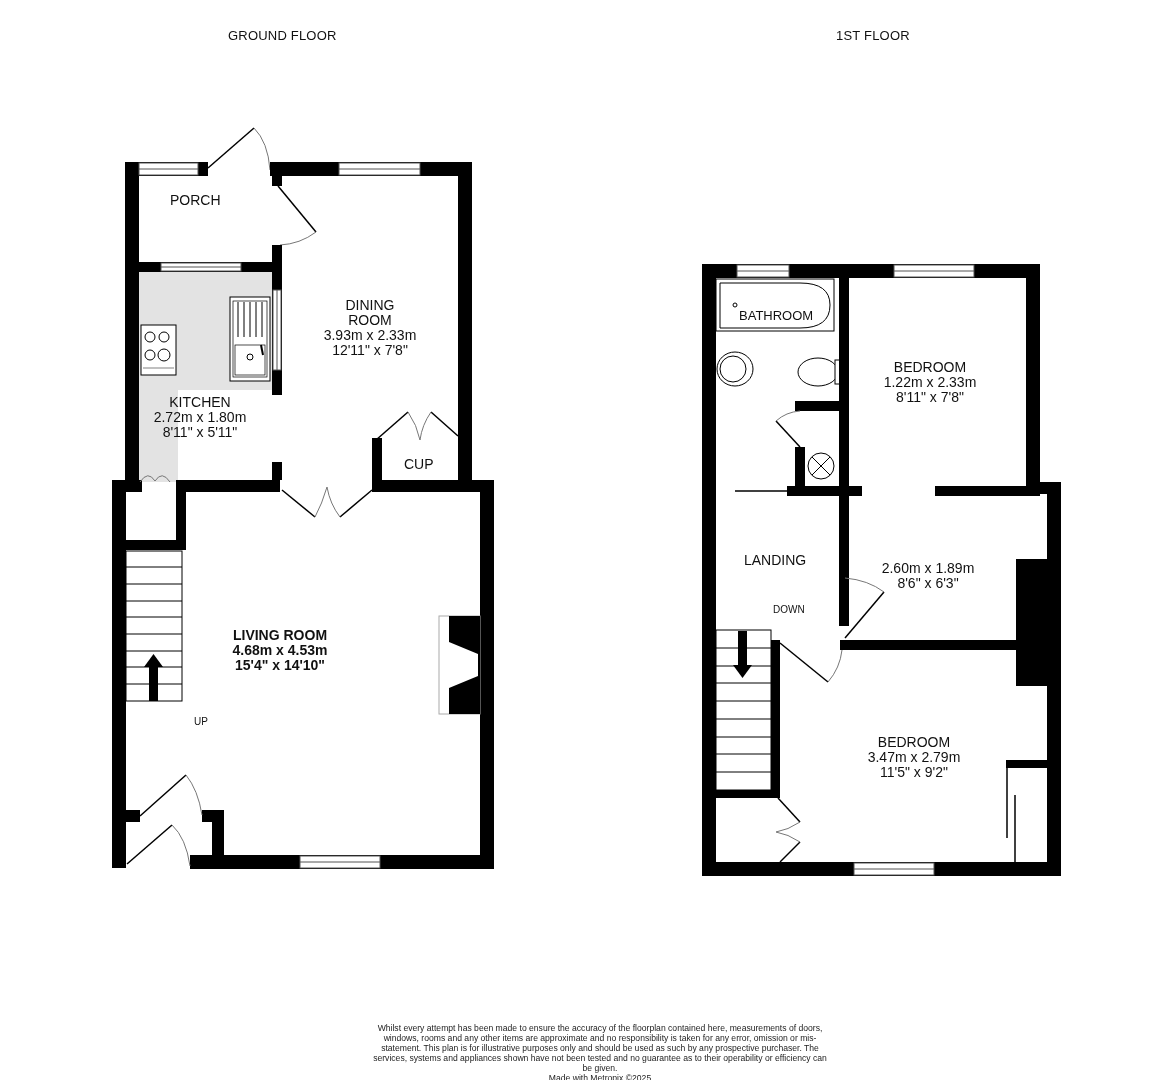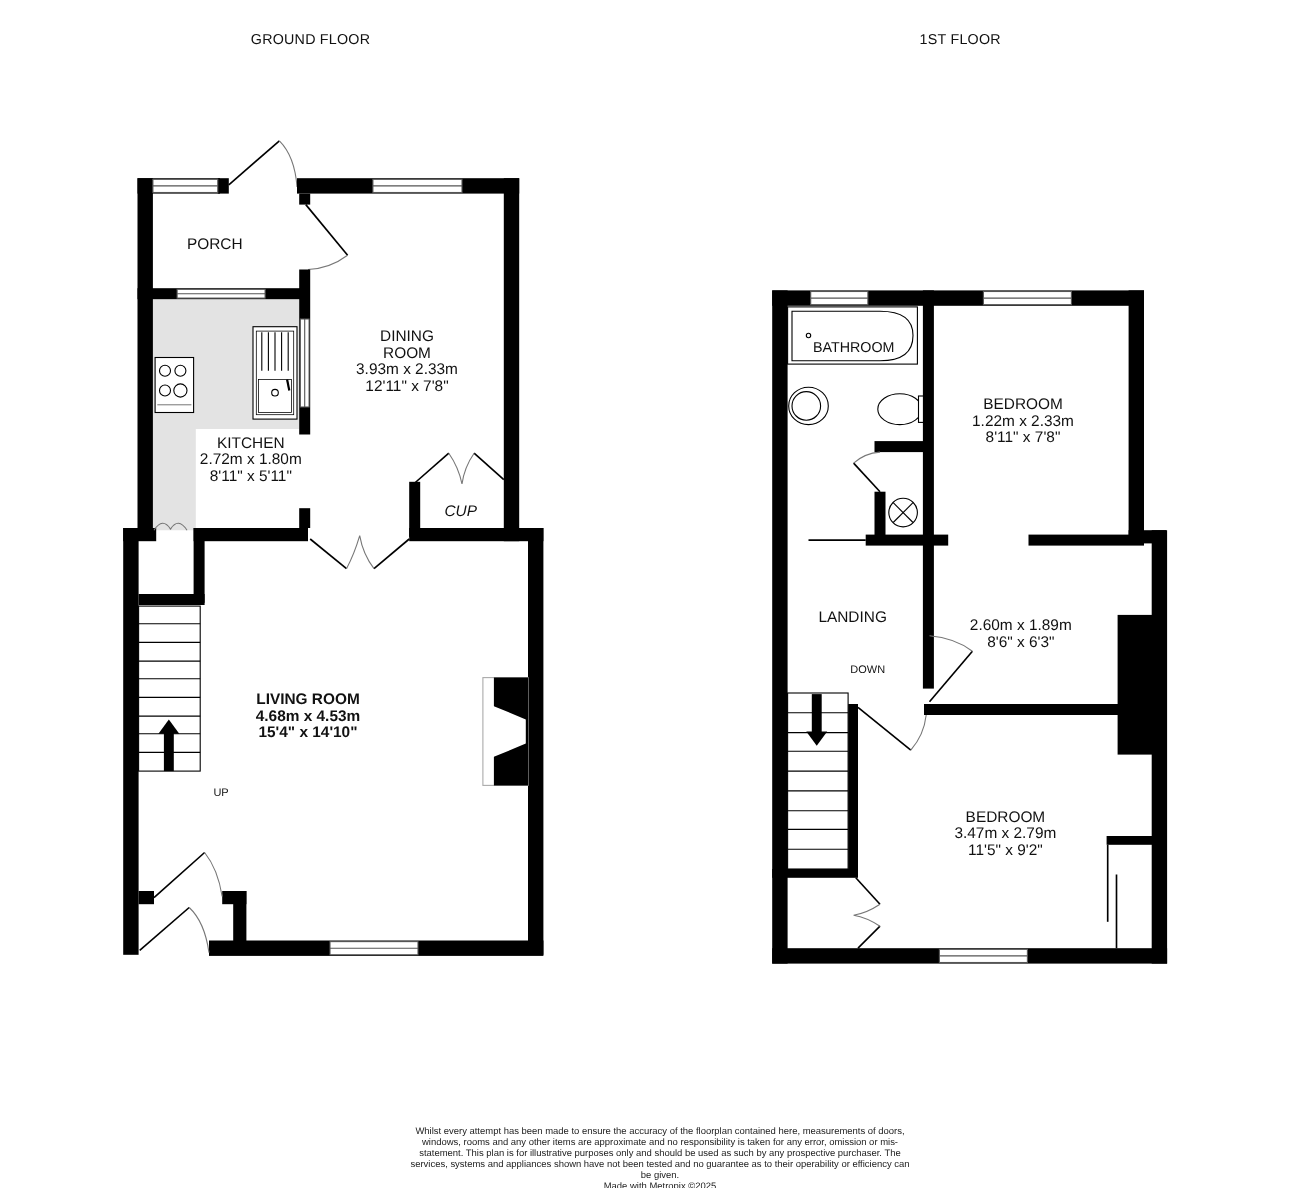--- a/index.html
+++ b/index.html
@@ -216,35 +216,35 @@
     </g>
 
     <g>
       <rect x="1006" y="760" width="42" height="8" fill="#000"></rect>
       <line x1="1007" y1="768" x2="1007" y2="838" stroke="#000" stroke-width="1.5"></line>
       <line x1="1015" y1="795" x2="1015" y2="862" stroke="#000" stroke-width="1.5"></line>
     </g>
   </g>
 </svg>
 
-<div class="room-label" style="left:170px; top:214px;">
+<div class="room-label" style="left:170px; top:193px;">
   <div>PORCH</div>
 </div>
-<div class="room-label" style="left:140px; top:395px; width:120px;padding-left:28px;">
+<div class="room-label" style="left:140px; top:395px; width:120px;">
   <div>KITCHEN</div>
   <div>2.72m  x 1.80m</div>
   <div>8'11"  x 5'11"</div>
 </div>
 <div class="room-label" style="left:300px; top:298px; width:140px;">
   <div>DINING</div>
   <div>ROOM</div>
   <div>3.93m  x 2.33m</div>
   <div>12'11"  x 7'8"</div>
 </div>
-<div class="room-label" style="left:404px; top:457px;font-style:italic;">
+<div class="room-label" style="left:404px; top:457px;">
   <div>CUP</div>
 </div>
 <div class="room-label" style="left:210px; top:628px; width:140px;font-weight:bold;">
   <div>LIVING ROOM</div>
   <div>4.68m  x 4.53m</div>
   <div>15'4"  x 14'10"</div>
 </div>
 <div class="small-label" style="left:146px; top:716px;">UP</div>
 
 <div class="room-label" style="left:739px; top:308px; font-size:13px;">

